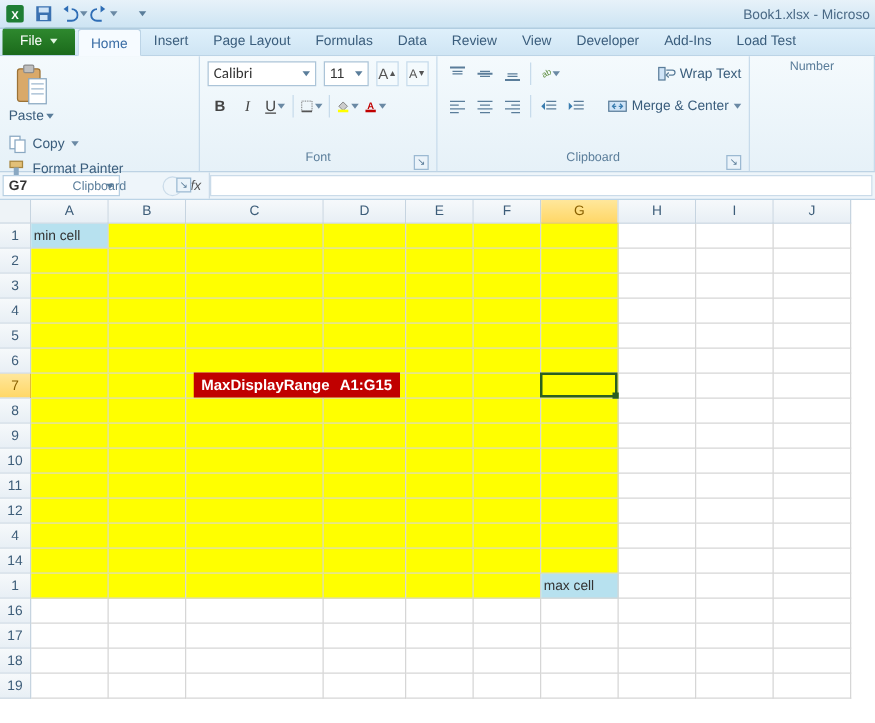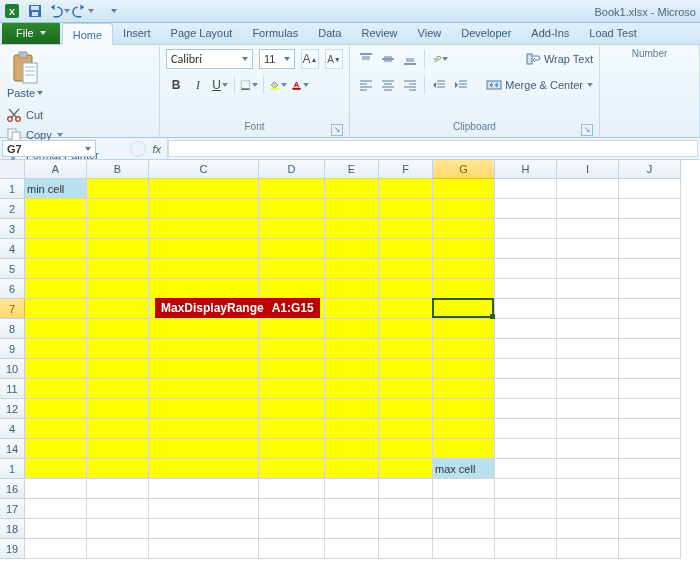--- a/index.html
+++ b/index.html
@@ -147,29 +147,20 @@
             <line x1="15" y1="16" x2="25" y2="16" stroke="#9db7cf"></line>
             <line x1="15" y1="20" x2="25" y2="20" stroke="#9db7cf"></line>
             <line x1="15" y1="24" x2="25" y2="24" stroke="#9db7cf"></line>
           </svg>
         <div class="lbl">
             <span>Paste</span>
             <span class="caret-sm"></span>
           </div>
       </div>
       <div class="clip-right">
-        <div class="row">
-            <svg class="icon16" viewBox="0 0 16 16">
-              <circle cx="4" cy="12" r="2.3" fill="none" stroke="#c0392b" stroke-width="1.3"></circle>
-              <circle cx="12" cy="12" r="2.3" fill="none" stroke="#c0392b" stroke-width="1.3"></circle>
-              <line x1="3" y1="2" x2="11" y2="11" stroke="#6a6a6a" stroke-width="1.3"></line>
-              <line x1="13" y1="2" x2="5" y2="11" stroke="#6a6a6a" stroke-width="1.3"></line>
-            </svg>
-            <span>Cut</span>
-          </div>
         <div class="row dd">
             <svg class="icon16" viewBox="0 0 16 16">
               <rect x="2" y="2" width="8" height="10" fill="#fff" stroke="#8aa8c2"></rect>
               <rect x="6" y="5" width="8" height="10" fill="#fff" stroke="#8aa8c2"></rect>
             </svg>
             <span>Copy</span>
             <span class="caret-sm"></span>
           </div>
         <div class="row">
             <svg class="icon16" viewBox="0 0 16 16">

